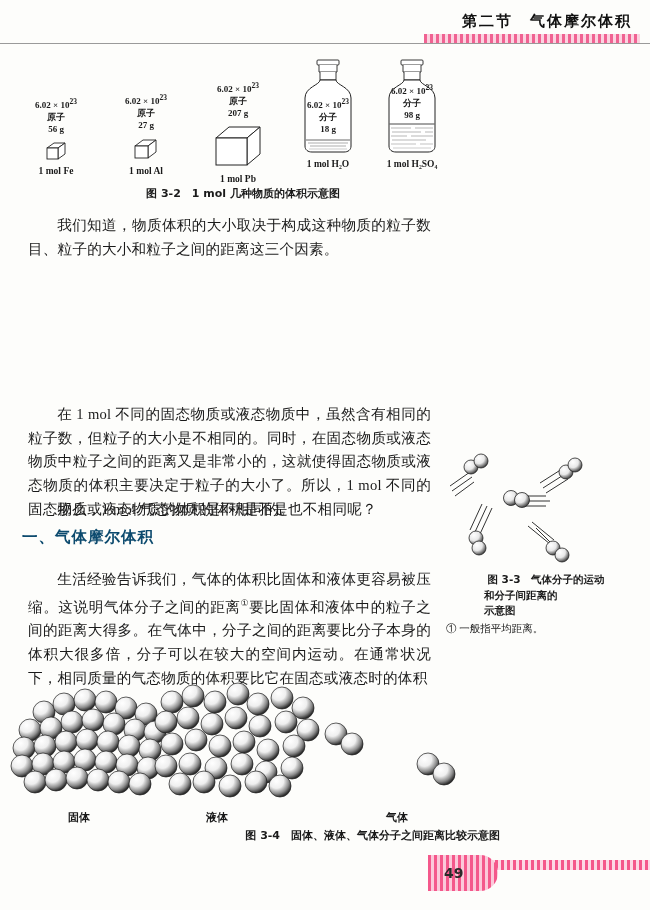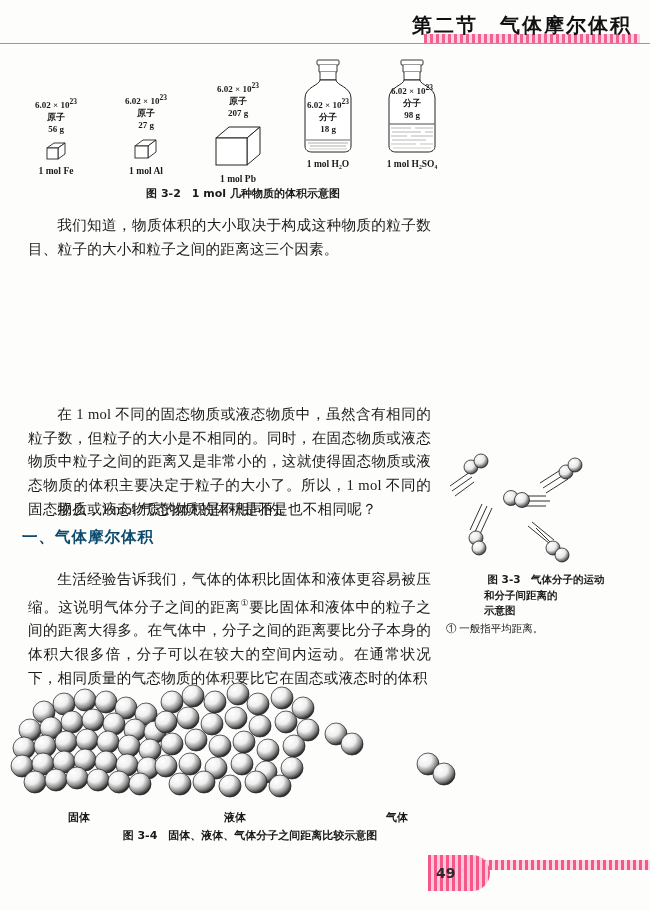--- a/index.html
+++ b/index.html
@@ -17,21 +17,21 @@
     color: #1a1a1a;
   }
 
   
   #header-title {
     position: absolute;
     top: 12px;
     right: 18px;
     font-family: "DejaVu Sans", "Liberation Sans", sans-serif;
     font-weight: bold;
-    font-size: 20px;
+    font-size: 15px;
     letter-spacing: 2px;
     color: #111;
     white-space: nowrap;
   }
   #header-rule {
     position: absolute;
     top: 43px;
     left: 0px;
     width: 650px;
     height: 1px;
@@ -170,29 +170,29 @@
   }
   #fig34 svg { display: block; }
   .state-label {
     position: absolute;
     font-family: "DejaVu Sans", "Liberation Sans", sans-serif;
     font-weight: bold;
     font-size: 11px;
     color: #1a1a1a;
   }
   #label-solid  { left: 68px;  top: 810px; }
-  #label-liquid { left: 224px; top: 810px; }
+  #label-liquid { left: 206px; top: 810px; }
   #label-gas    { left: 386px; top: 810px; }
 
   #fig34-caption {
     position: absolute;
     top: 828px;
     left: 0;
     width: 500px;
-    text-align: center;
+    text-align: right;
     font-size: 11px;
     font-family: "DejaVu Sans", "Liberation Sans", sans-serif;
     font-weight: bold;
     color: #1a1a1a;
   }
 
   
   #footer-stripe {
     position: absolute;
     left: 465px;
@@ -211,20 +211,21 @@
     width: 62px;
     height: 36px;
     border-radius: 0 30px 30px 0;
     background: repeating-linear-gradient(
       to right,
       #f4588b 0px, #f4588b 3px,
       #fbc9da 3px, #fbc9da 6px);
     display: flex;
     align-items: center;
     justify-content: flex-start;
+    padding-left: 8px;
   }
   #page-number {
     font-family: "DejaVu Sans", "Liberation Sans", sans-serif;
     font-weight: bold;
     font-size: 14px;
     color: #2a2a2a;
     padding-left: 8px;
   }
 </style>
 </head>

